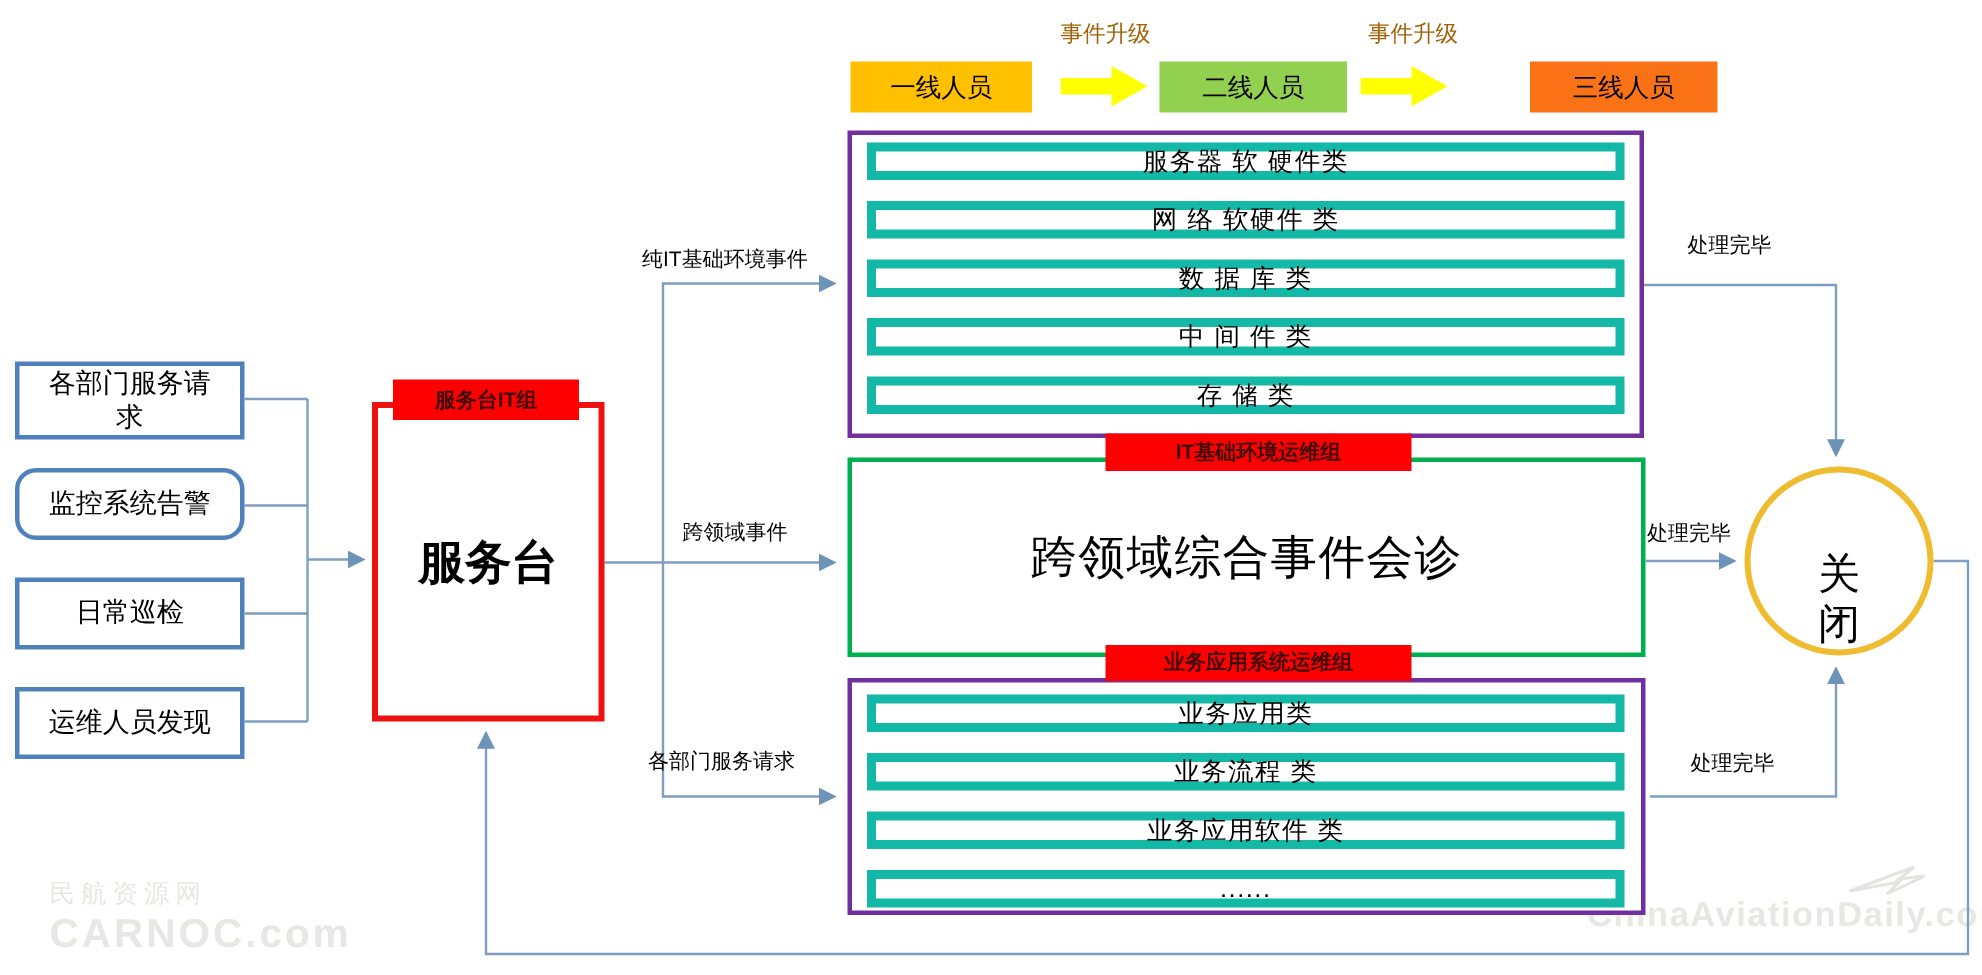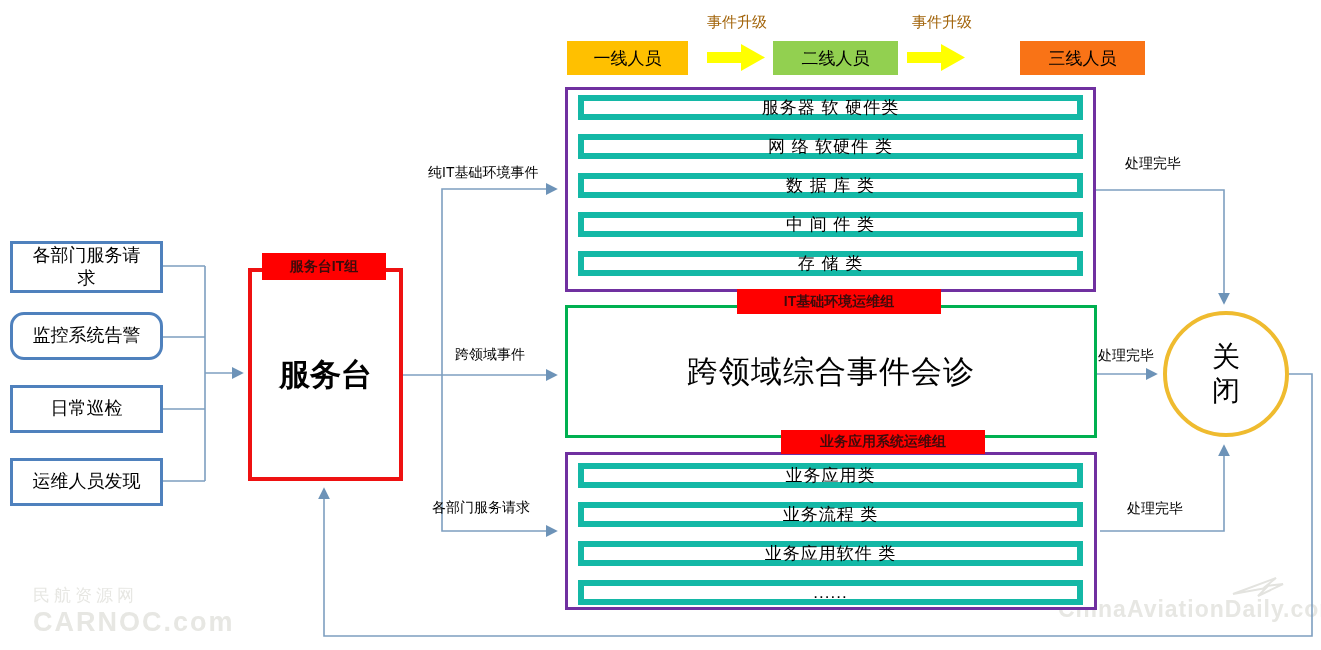--- a/index.html
+++ b/index.html
@@ -52,21 +52,21 @@
     display:flex;align-items:center;justify-content:center;
     font-size:31px;font-weight:bold;color:#000;z-index:2;
   }
   .red-tag{
     position:absolute;background:#FF0000;color:#3f0b0b;
     display:flex;align-items:center;justify-content:center;
     font-size:14px;font-weight:bold;z-index:5;box-sizing:border-box;
   }
   .tag-desk{left:262px;top:253px;width:124px;height:27px;}
   .tag-it{left:737px;top:289px;width:204px;height:25px;}
-  .tag-biz{left:737px;top:430px;width:204px;height:24px;margin-left:44px;}
+  .tag-biz{left:737px;top:430px;width:204px;height:24px;}
 
   
   .purple-box{
     position:absolute;border:3px solid #7030A0;background:#fff;
     box-sizing:border-box;z-index:2;
   }
   .purple-top{left:565px;top:87px;width:531px;height:205px;}
   .purple-bottom{left:565px;top:452px;width:532px;height:158px;}
   .row{
     position:absolute;left:10px;width:505px;height:25px;
@@ -85,21 +85,21 @@
     position:absolute;left:565px;top:305px;width:532px;height:133px;
     border:3px solid #00B050;background:#fff;box-sizing:border-box;
     display:flex;align-items:center;justify-content:center;
     font-size:31px;color:#000;letter-spacing:1px;z-index:2;
   }
 
   
   .close-circle{
     position:absolute;left:1163px;top:311px;width:126px;height:126px;
     border:4px solid #EFBB2F;border-radius:50%;background:#fff;
-    box-sizing:border-box;display:flex;align-items:center;justify-content:center;
+    box-sizing:border-box;display:flex;align-items:flex-end;justify-content:center;
     z-index:2;
   }
   .close-circle span{
     display:block;width:34px;text-align:center;
     font-size:28px;line-height:1.2;color:#000;
   }
 
   
   .edge-label{position:absolute;font-size:14px;color:#000;z-index:3;white-space:nowrap;}
   .lb-pure-it{left:428px;top:164px;}

